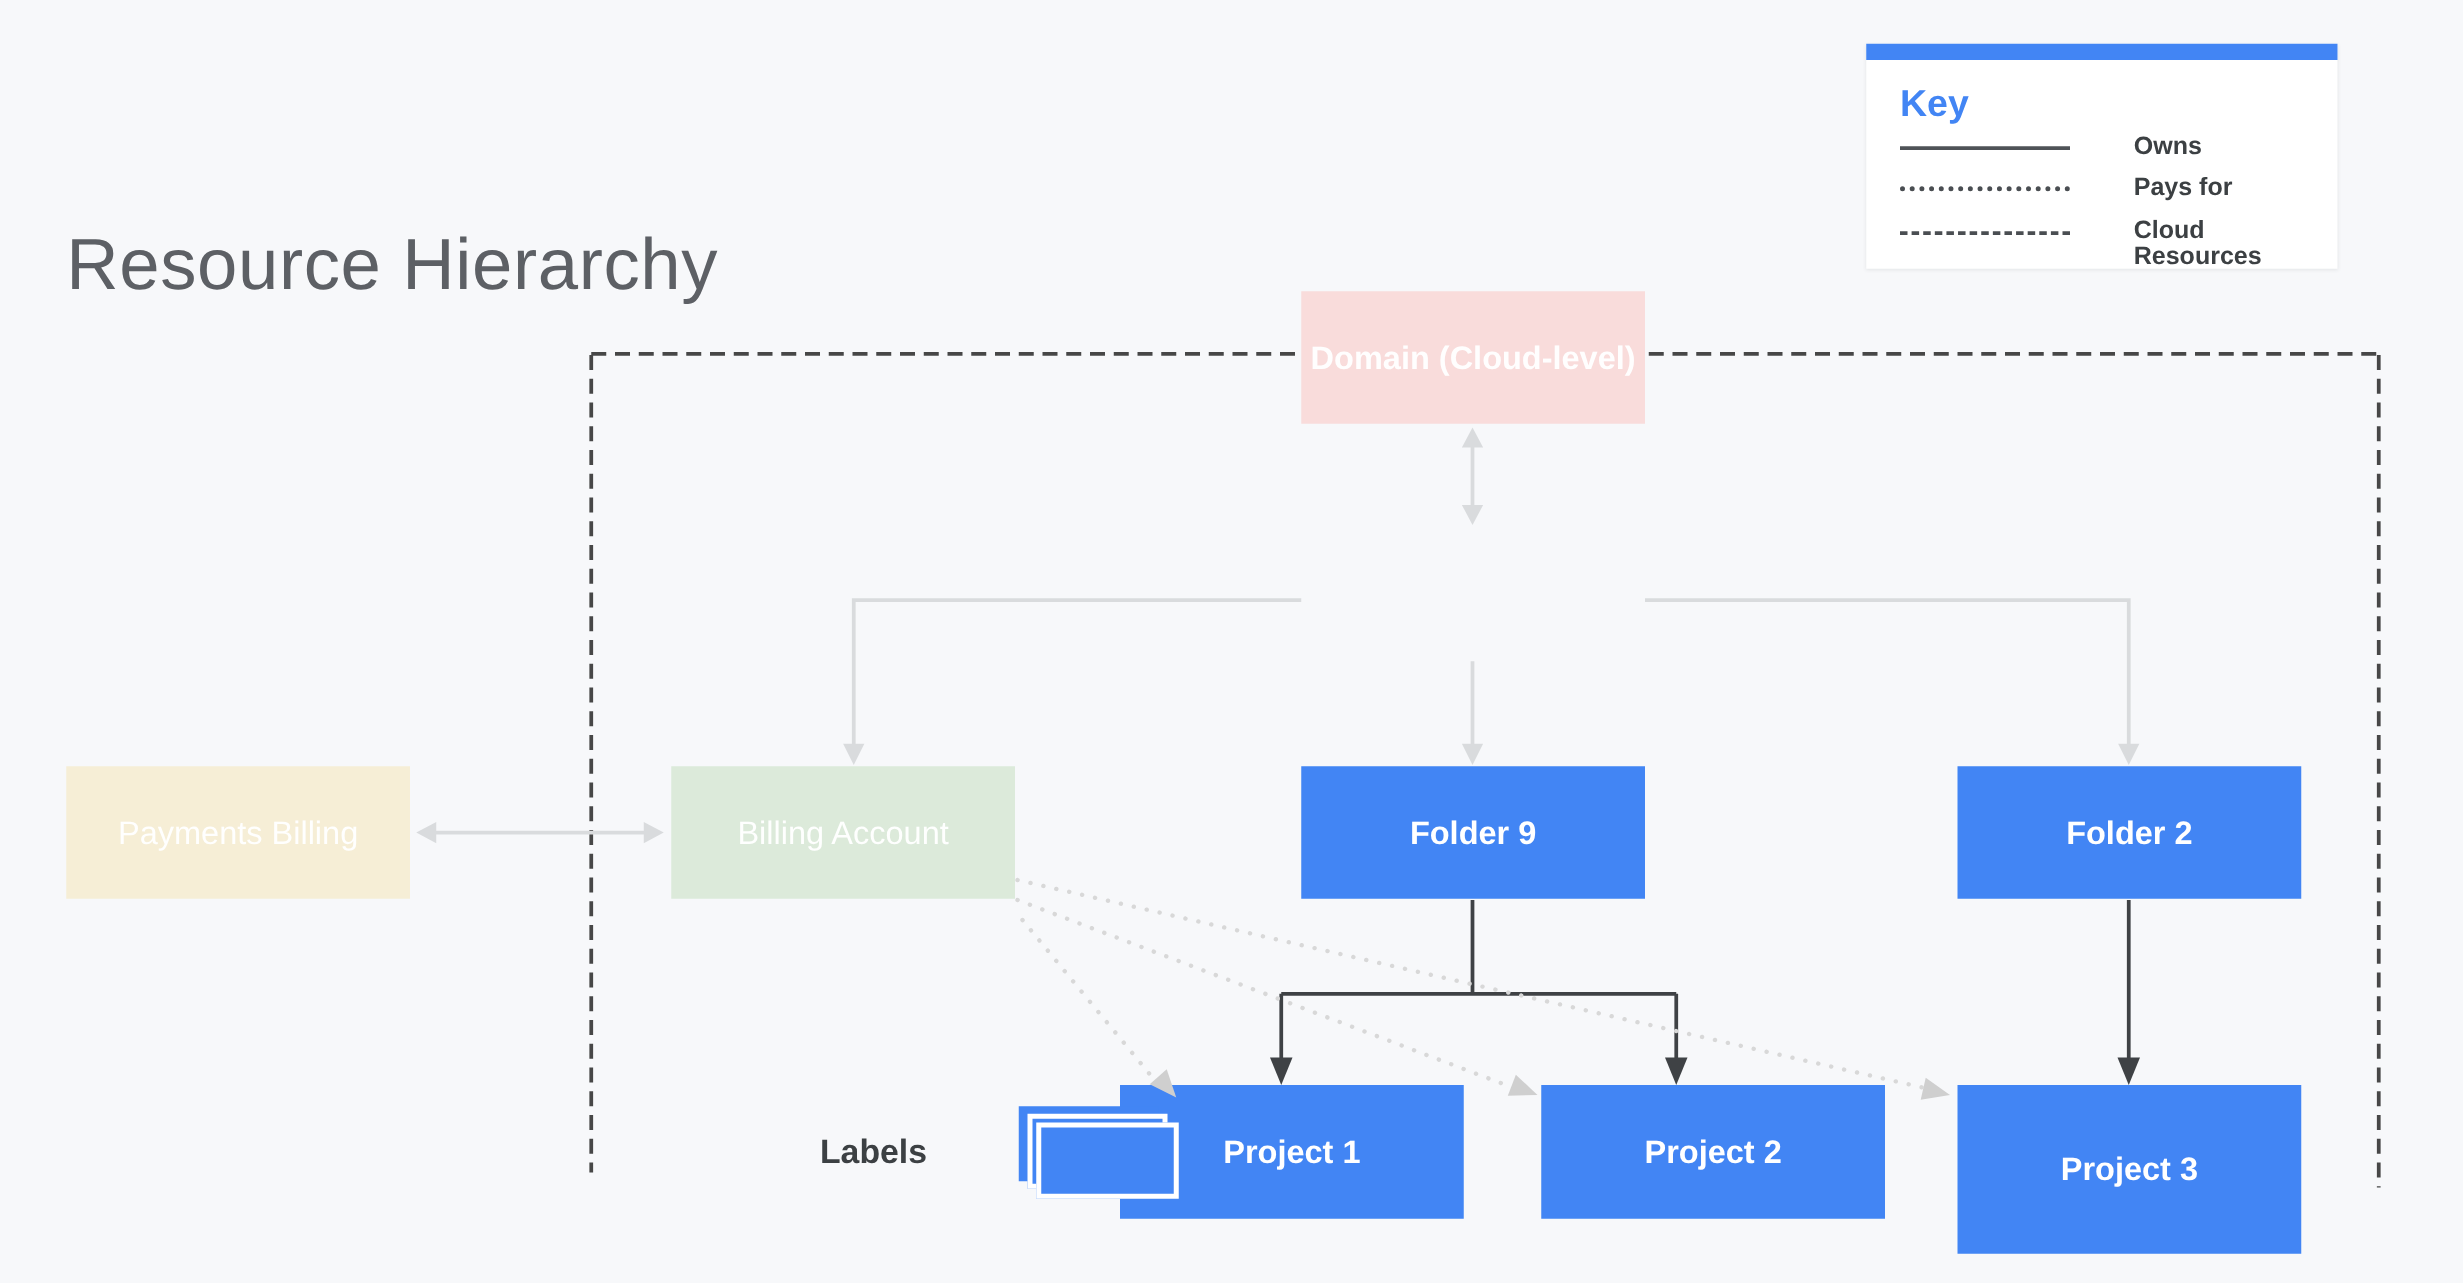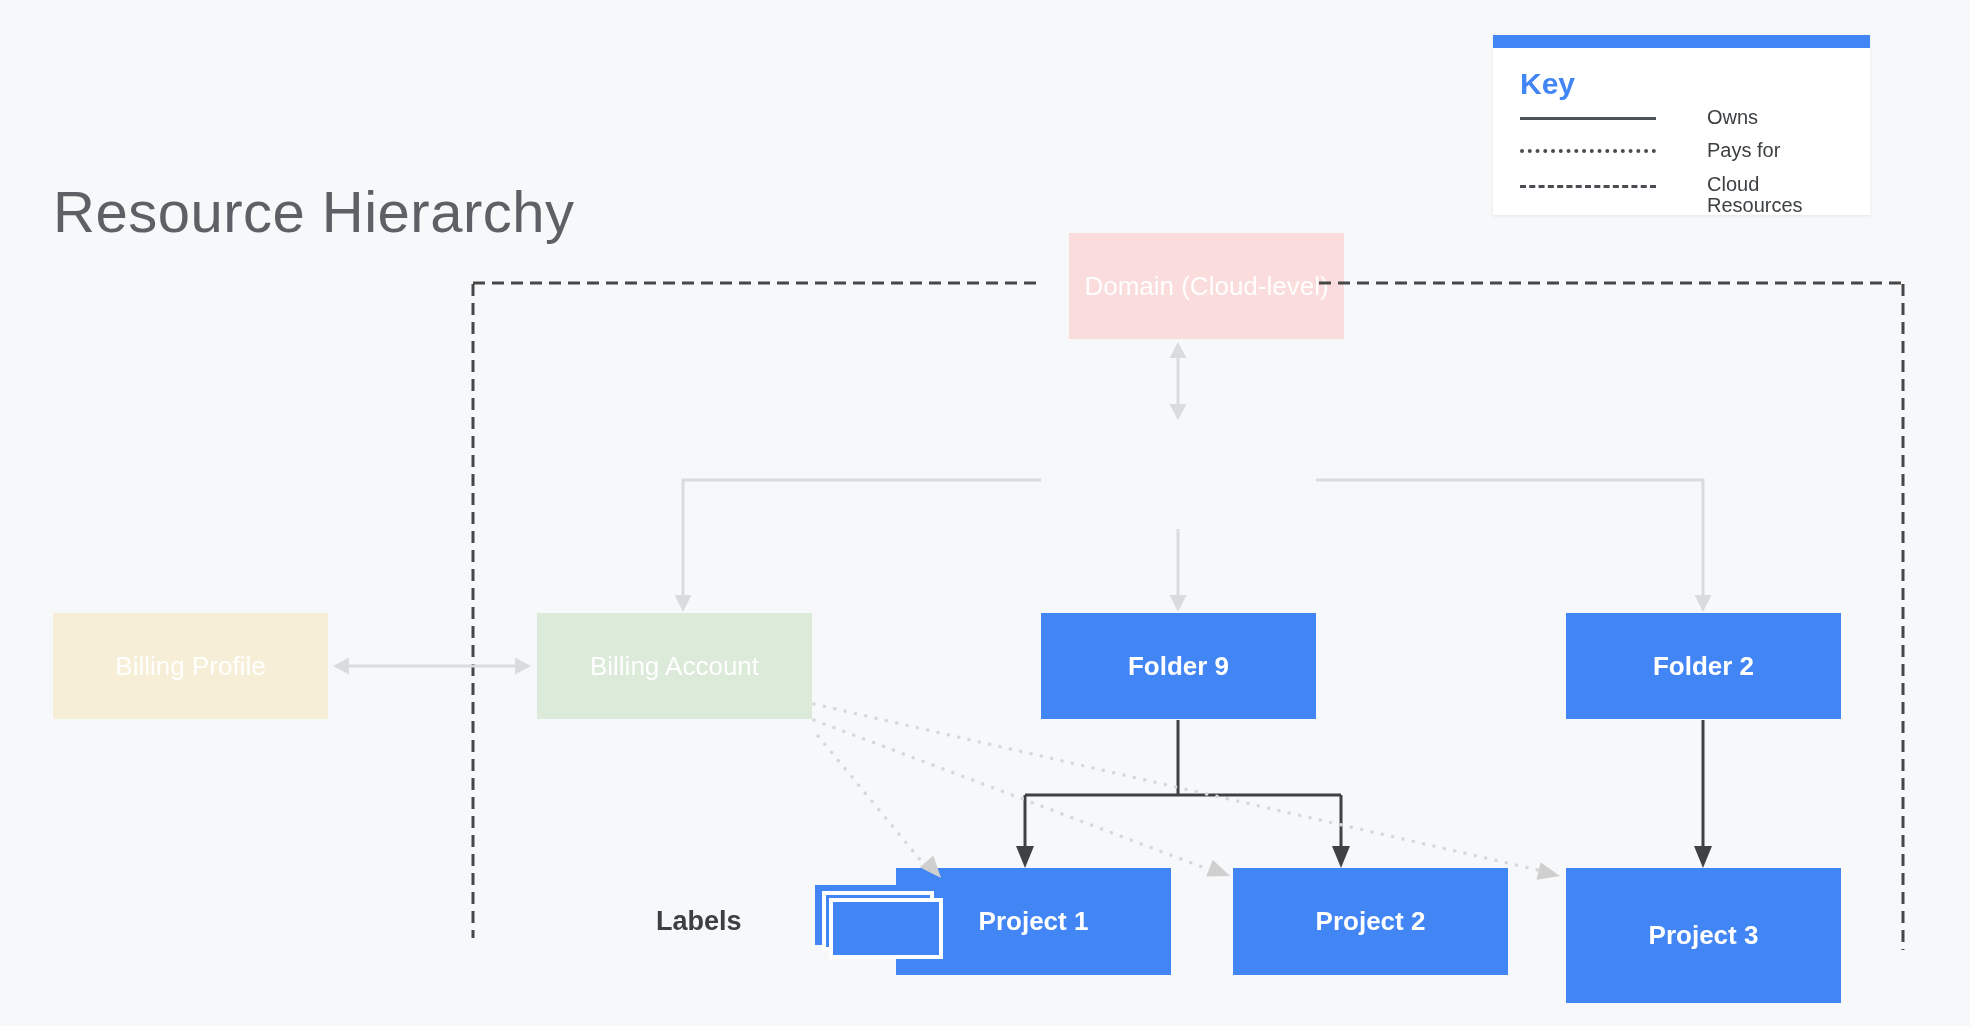--- a/index.html
+++ b/index.html
@@ -33,33 +33,33 @@
   .key-heading{
     position:absolute;left:27px;top:32px;
     font-size:30px;font-weight:700;color:#4285f4;
   }
   .key-sample{position:absolute;left:27px;width:136px;}
   .key-sample.solid {top:82px;border-top:3px solid #4f5357;}
   .key-sample.dotted{top:114px;border-top:4px dotted #4a4e52;}
   .key-sample.dashed{top:150px;border-top:3px dashed #4a4e52;}
   .key-label{
     position:absolute;left:214px;
-    font-size:20px;font-weight:400;color:#3c4043;line-height:1.05;
+    font-size:20px;font-weight:700;color:#3c4043;line-height:1.05;
     width:150px;
   }
   .key-label.l1{top:72px;}
   .key-label.l2{top:105px;}
   .key-label.l3{top:139px;}
   
   .node{
     position:absolute;width:275px;height:106px;
     display:flex;align-items:center;justify-content:center;
     font-size:26px;z-index:2;text-align:center;
   }
-  .node.pink  {background:#f9dcdb;color:rgba(255,255,255,.97);font-weight:400;margin-left:28px;}
+  .node.pink  {background:#f9dcdb;color:rgba(255,255,255,.97);font-weight:700;}
   .node.cream {background:#f6eed6;color:rgba(255,255,255,.97);font-weight:400;}
   .node.green {background:#dceada;color:rgba(255,255,255,.97);font-weight:400;}
   .node.blue  {background:#4285f4;color:#ffffff;font-weight:700;}
   .n-domain  {left:1041px;top:233px;}
   .n-org     {left:1041px;top:423px;}
   .n-pay     {left:53px;  top:613px;}
   .n-bill    {left:537px; top:613px;}
   .n-folder1 {left:1041px;top:613px;}
   .n-folder2 {left:1566px;top:613px;}
   .n-proj1   {left:896px; top:868px;height:107px;}
@@ -93,21 +93,21 @@
     <div class="key-heading">Key</div>
     <div class="key-sample solid"></div>
     <div class="key-sample dotted"></div>
     <div class="key-sample dashed"></div>
     <div class="key-label l1">Owns</div>
     <div class="key-label l2">Pays for</div>
     <div class="key-label l3">Cloud Resources</div>
   </div>
 
   <div class="node pink n-domain">Domain (Cloud-level)</div>
-  <div class="node cream n-pay">Billing Profile</div>
+  <div class="node cream n-pay">Payments Billing</div>
   <div class="node green n-bill">Billing Account</div>
   <div class="node blue n-folder1">Folder 9</div>
   <div class="node blue n-folder2">Folder 2</div>
   <div class="node blue n-proj1">Project 1</div>
   <div class="node blue n-proj2">Project 2</div>
   <div class="node blue n-proj3">Project 3</div>
 
   <div class="labels-caption">Labels</div>
   <div class="cards-icon">
     <div class="card c-back"></div>

